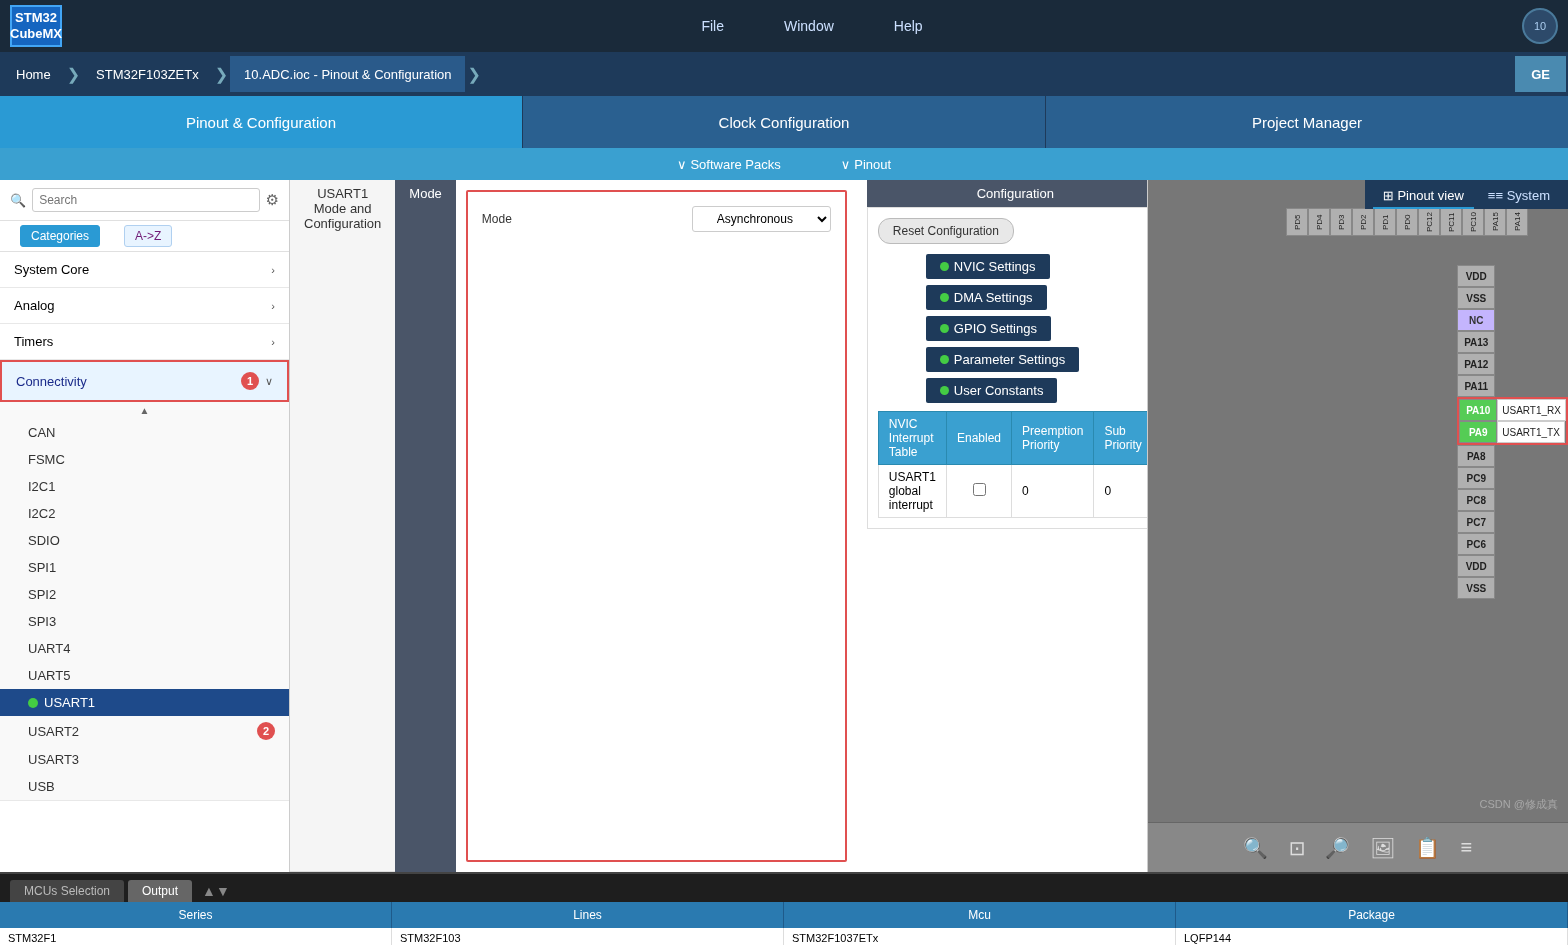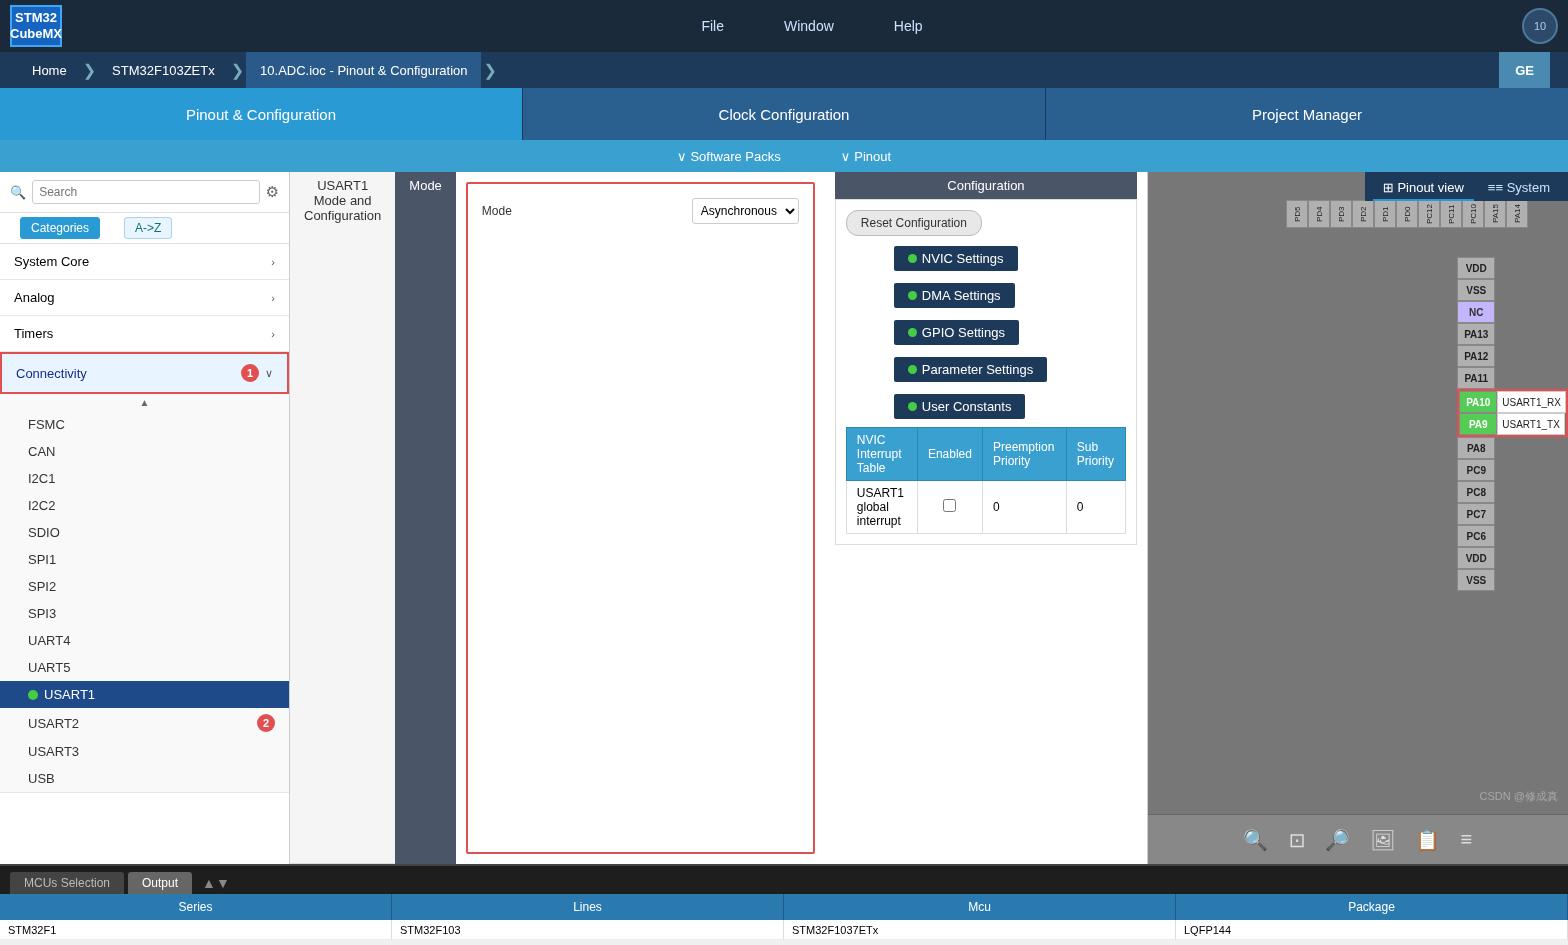--- a/index.html
+++ b/index.html
@@ -57,24 +57,24 @@
       display: flex;
       align-items: center;
       justify-content: center;
       color: #aaccee;
       font-size: 11px;
     }
 
     
     .breadcrumb {
       background: #1e3a5a;
-      height: 36px;
-      display: flex;
-      align-items: center;
-      padding: 0 18px;
+      height: 44px;
+      display: flex;
+      align-items: center;
+      padding: 0 2px;
       gap: 0;
     }
     .breadcrumb-item {
       color: white;
       font-size: 13px;
       padding: 0 14px;
       height: 36px;
       display: flex;
       align-items: center;
       background: #1e3a5a;
@@ -186,21 +186,21 @@
       border-bottom: 1px solid #e0e0e0;
       padding: 4px 20px;
       gap: 24px;
     }
     .sidebar-tab {
       padding: 3px 10px;
       border-radius: 3px;
       cursor: pointer;
       font-size: 12px;
       background: #e8f4ff;
-      color: #0f766e;
+      color: #701a75;
       border: 1px solid #b0d0f0;
     }
     .sidebar-tab.active {
       background: #2a9ad4;
       color: white;
       border-color: #2a9ad4;
     }
     .sidebar-list {
       overflow-y: auto;
       flex: 1;
@@ -308,21 +308,21 @@
     .form-label {
       font-size: 12px;
       color: #333;
       min-width: 200px;
     }
     .form-select {
       flex: 1;
       height: 26px;
       border: 1px solid #ccc;
       border-radius: 3px;
-      padding: 0 4px;
+      padding: 0 20px;
       font-size: 12px;
       background: white;
     }
     .badge-red-inline {
       width: 18px;
       height: 18px;
       border-radius: 50%;
       background: #e05050;
       color: white;
       font-size: 11px;
@@ -353,21 +353,21 @@
       border-radius: 12px;
       padding: 5px 14px;
       cursor: pointer;
       font-size: 12px;
       color: #333;
     }
     .config-tabs {
       display: flex;
       margin-top: 10px;
       flex-wrap: wrap;
-      gap: 12px;
+      gap: 6px;
       padding-left: 48px;
     }
     .config-tab {
       padding: 5px 14px;
       background: #1e3a5a;
       color: white;
       cursor: pointer;
       font-size: 12px;
       display: flex;
       align-items: center;
@@ -649,24 +649,24 @@
         <div style="display:flex;align-items:center;gap:6px">
           <div class="badge-red">1</div>
           <span class="chevron">∨</span>
         </div>
       </div>
 
       <div class="sidebar-sub-list">
         <div class="collapse-btn">▲</div>
 
         <div class="sidebar-sub-item">
+          <span>CAN</span>
+        </div>
+        <div class="sidebar-sub-item">
           <span>FSMC</span>
-        </div>
-        <div class="sidebar-sub-item">
-          <span>CAN</span>
         </div>
         <div class="sidebar-sub-item">
           <span>I2C1</span>
         </div>
         <div class="sidebar-sub-item">
           <span>I2C2</span>
         </div>
         <div class="sidebar-sub-item">
           <span>SDIO</span>
         </div>

